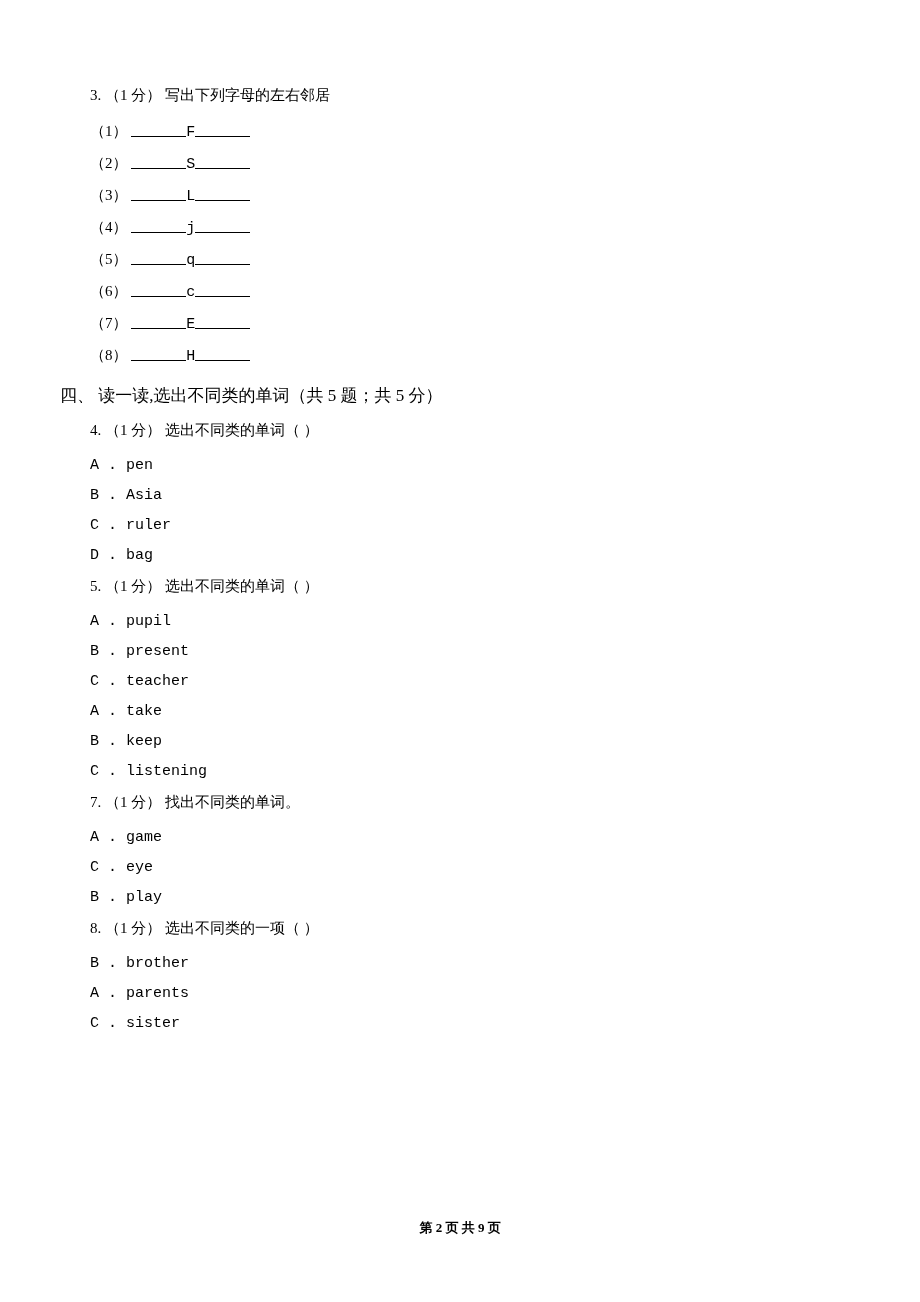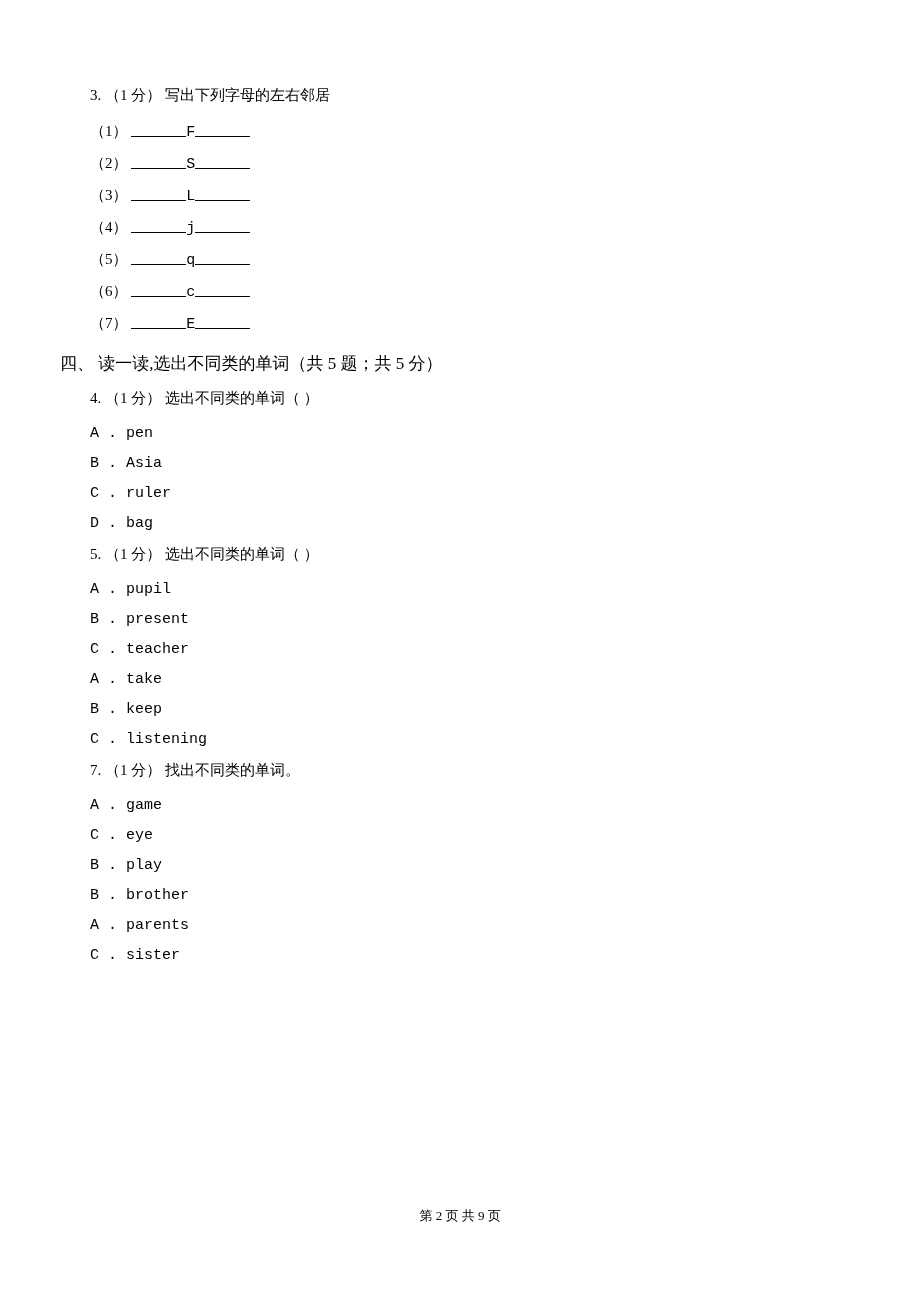--- a/index.html
+++ b/index.html
@@ -44,24 +44,25 @@
       vertical-align: baseline;
       position: relative;
       bottom: -1px;
     }
     .blank-container {
       display: inline-block;
       font-family: "Courier New", monospace;
     }
     .page-footer {
       position: absolute;
-      bottom: 77px;
+      bottom: 65px;
       width: 100%;
       text-align: center;
       font-size: 13px;
+      font-weight: bold;
     }
   </style>
 </head>
 <body>
 
 <div class="page-content">
 
   <div class="question-item">3. （1 分） 写出下列字母的左右邻居</div>
 
   <div class="sub-item">
@@ -99,20 +100,26 @@
     <span class="blank-container">
       <span class="blank-underline"></span><span>c</span><span class="blank-underline"></span>
     </span>
   </div>
   <div class="sub-item">
     <span>（7）</span>
     <span class="blank-container">
       <span class="blank-underline"></span><span>E</span><span class="blank-underline"></span>
     </span>
   </div>
+  <div class="sub-item">
+    <span>（8）</span>
+    <span class="blank-container">
+      <span class="blank-underline"></span><span>H</span><span class="blank-underline"></span>
+    </span>
+  </div>
 
   <div class="section-header">四、 读一读,选出不同类的单词（共 5 题；共 5 分）</div>
 
   <div class="question-item">4. （1 分） 选出不同类的单词（   ）</div>
   <div class="option-item">A . pen</div>
   <div class="option-item">B . Asia</div>
   <div class="option-item">C . ruler</div>
   <div class="option-item">D . bag</div>
 
   <div class="question-item">5. （1 分） 选出不同类的单词（   ）</div>
@@ -122,19 +129,20 @@
 
   <div class="option-item">A . take</div>
   <div class="option-item">B . keep</div>
   <div class="option-item">C . listening</div>
 
   <div class="question-item">7. （1 分） 找出不同类的单词。</div>
   <div class="option-item">A . game</div>
   <div class="option-item">C . eye</div>
   <div class="option-item">B . play</div>
 
+  <div class="question-item">8. （1 分） 选出不同类的一项（   ）</div>
   <div class="option-item">B . brother</div>
   <div class="option-item">A . parents</div>
   <div class="option-item">C . sister</div>
 
 </div>
 
 <div class="page-footer">第 2 页 共 9 页</div>
 
 </body></html>

